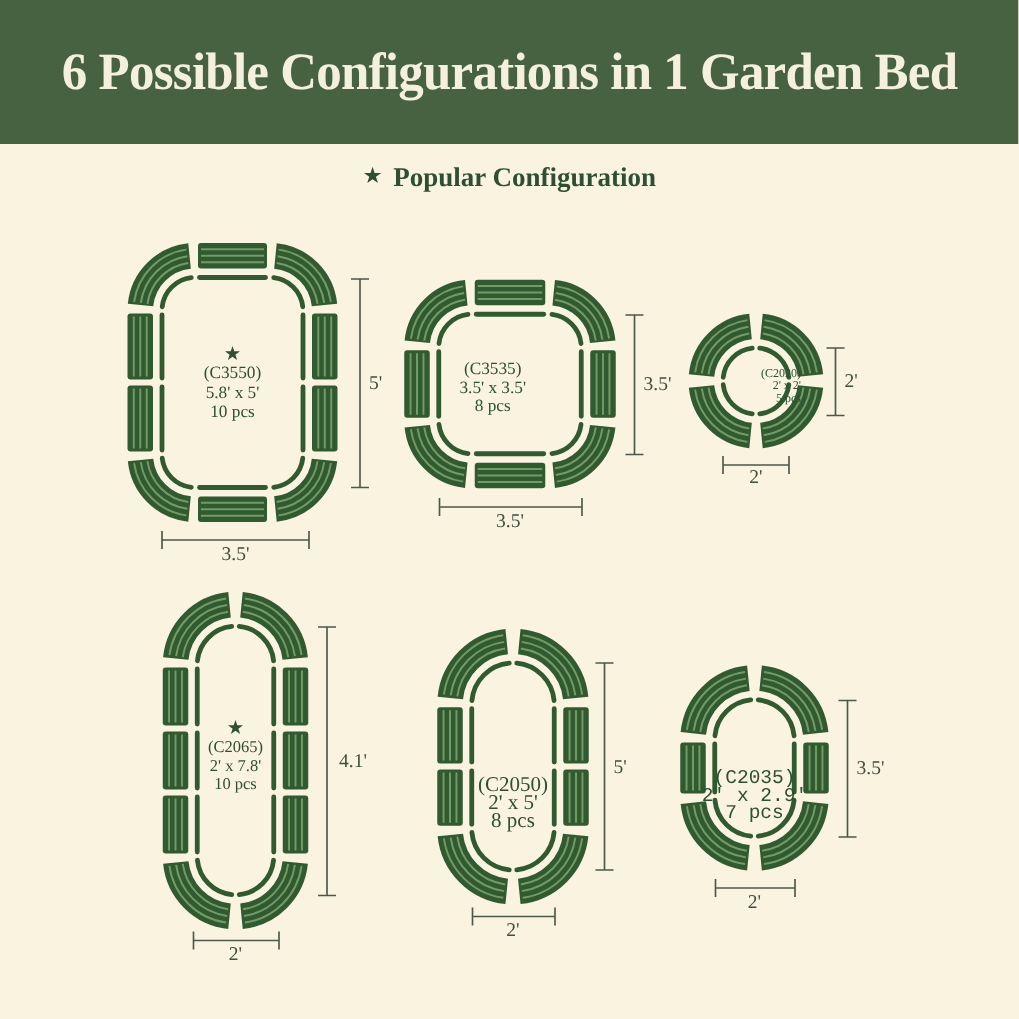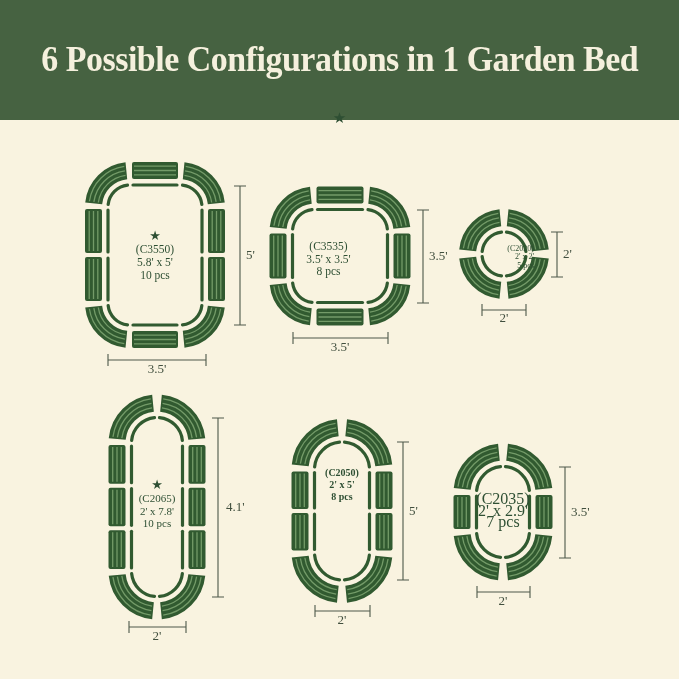--- a/index.html
+++ b/index.html
@@ -3,21 +3,21 @@
 <meta charset="utf-8">
 <style>
   html,body{margin:0;padding:0;}
   body{
     width:679px;height:679px;position:relative;overflow:hidden;
     background:var(--cream,#f9f3e0);
     font-family:"Liberation Serif","DejaVu Serif",serif;
   }
   
   .header{
-    position:absolute;left:0;top:0;width:679px;height:120px;
+    position:absolute;left:0;top:0;width:679px;height:96px;
     background:var(--header,#466241);
     display:flex;align-items:center;justify-content:center;
   }
   .title{
     color:var(--title,#f5f0dd);font-size:35px;font-weight:700;
     letter-spacing:-0.5px;transform:scaleX(.97);white-space:nowrap;
   }
   
   .legend{
     position:absolute;left:0;top:106px;width:679px;height:24px;
@@ -37,22 +37,22 @@
   
   .cfgtext{
     position:absolute;text-align:center;color:var(--green-text,#2e4f33);
     font-size:11.5px;line-height:13px;
   }
   .cfgtext .star-glyph{font-size:13px;line-height:14px;display:block;color:var(--green-text,#2e4f33);}
   .lb1{left:105px;top:229px;width:100px;}
   .lb2{left:290px;top:240px;width:77px;font-size:11.5px;line-height:12.5px;}
   .lb3{left:474px;top:245px;width:60px;font-size:8px;line-height:8.4px;text-align:right;}
   .lb4{left:107px;top:478px;width:100px;font-size:11px;line-height:12.5px;}
-  .lb5{left:292px;top:467px;width:100px;font-size:10px;line-height:12px;font-weight:bold;}
-  .lb6{left:453px;top:493px;width:100px;font-size:16px;line-height:11.5px;}
+  .lb5{left:292px;top:518px;width:100px;font-size:14px;line-height:12px;}
+  .lb6{left:453px;top:513px;width:100px;font-size:13px;line-height:11.5px;font-family:Liberation Mono, monospace;}
   
   .dimlabel{
     position:absolute;color:var(--dim-text,#414f3e);font-size:13px;line-height:14px;
   }
   .dimlabel.h{transform:translateY(-50%);}
   .dimlabel.w{text-align:center;}
   .hd1{left:246px;top:255px;} .wd1{left:107px;top:362px;width:100px;}
   .hd2{left:429px;top:256px;} .wd2{left:290px;top:340px;width:100px;}
   .hd3{left:563px;top:254px;} .wd3{left:474px;top:311px;width:60px;}
   .hd4{left:226px;top:507px;} .wd4{left:107px;top:629px;width:100px;}
@@ -61,20 +61,21 @@
 </style>
 </head>
 <body>
 
 <div class="header">
   <div class="title">6 Possible Configurations in 1 Garden Bed</div>
 </div>
 
 <div class="legend">
   <span class="star-glyph">★</span>
+  <span class="legend-text">Popular Configuration</span>
 </div>
 
 <svg id="beds" viewBox="0 0 679 679" xmlns="http://www.w3.org/2000/svg">
     <path d="M 93.68 203.36 A 36.5 36.5 0 0 1 126.36 170.68" class="fan"></path>
     <path d="M 98.31 202.53 A 32 32 0 0 1 125.53 175.31" class="fanline"></path>
     <path d="M 93.86 201.91 A 36.5 36.5 0 0 1 124.91 170.86" class="fanline"></path>
     <path d="M 89.40 201.28 A 41 41 0 0 1 124.28 166.40" class="fanline"></path>
     <path d="M 183.64 170.68 A 36.5 36.5 0 0 1 216.32 203.36" class="fan"></path>
     <path d="M 184.47 175.31 A 32 32 0 0 1 211.69 202.53" class="fanline"></path>
     <path d="M 185.09 170.86 A 36.5 36.5 0 0 1 216.14 201.91" class="fanline"></path>

